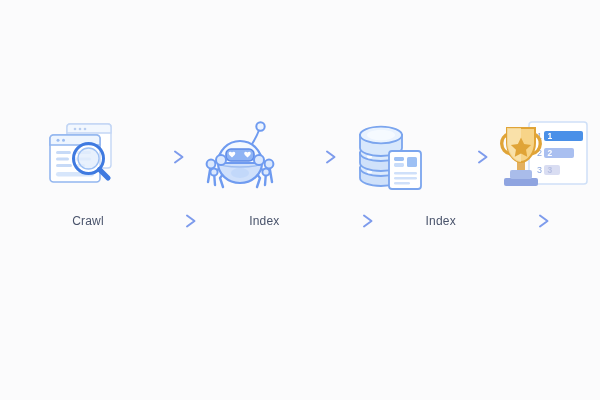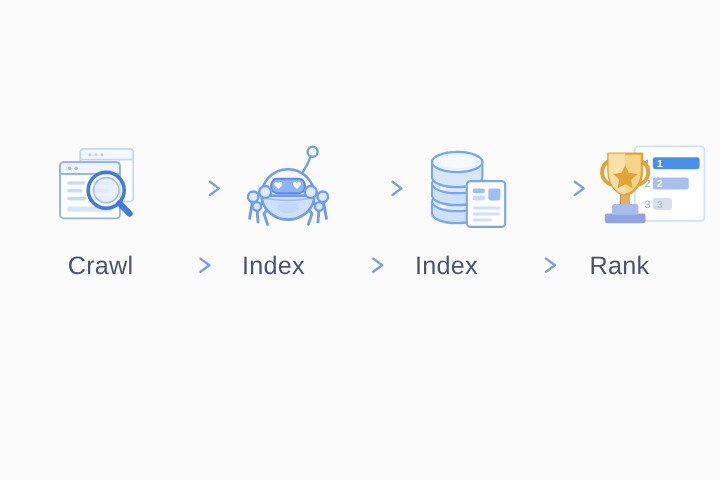--- a/index.html
+++ b/index.html
@@ -58,21 +58,21 @@
     height: 78px;
     position: relative;
     display: flex;
     align-items: flex-end;
     justify-content: center;
   }
 
   .label-cell {
     width: 96px;
     text-align: center;
-    font-size: 21px;
+    font-size: 12px;
     color: #49536b;
     letter-spacing: 0.2px;
     line-height: 1;
   }
 
   .arrow-cell {
     width: 62px;
     height: 78px;
     display: flex;
     align-items: center;
@@ -304,18 +304,17 @@
               <stop offset="0" stop-color="#7d9bec" stop-opacity="0.08"></stop>
               <stop offset="0.55" stop-color="#7d9bec" stop-opacity="0.8"></stop>
               <stop offset="1" stop-color="#7d9bec" stop-opacity="1"></stop>
             </linearGradient>
           </defs>
           <path d="M2 8 H46" stroke="url(#lg3)" stroke-width="2" stroke-linecap="round" fill="none"></path>
           <path d="M39 2.5 L46.5 8 L39 13.5" stroke="#7d9bec" stroke-width="2" stroke-linecap="round" stroke-linejoin="round" fill="none"></path>
         </svg>
       </div>
 
-      <div class="label-cell">Rank</div>
 
     </div>
 
   </div>
 </div>
 
 </body></html>

